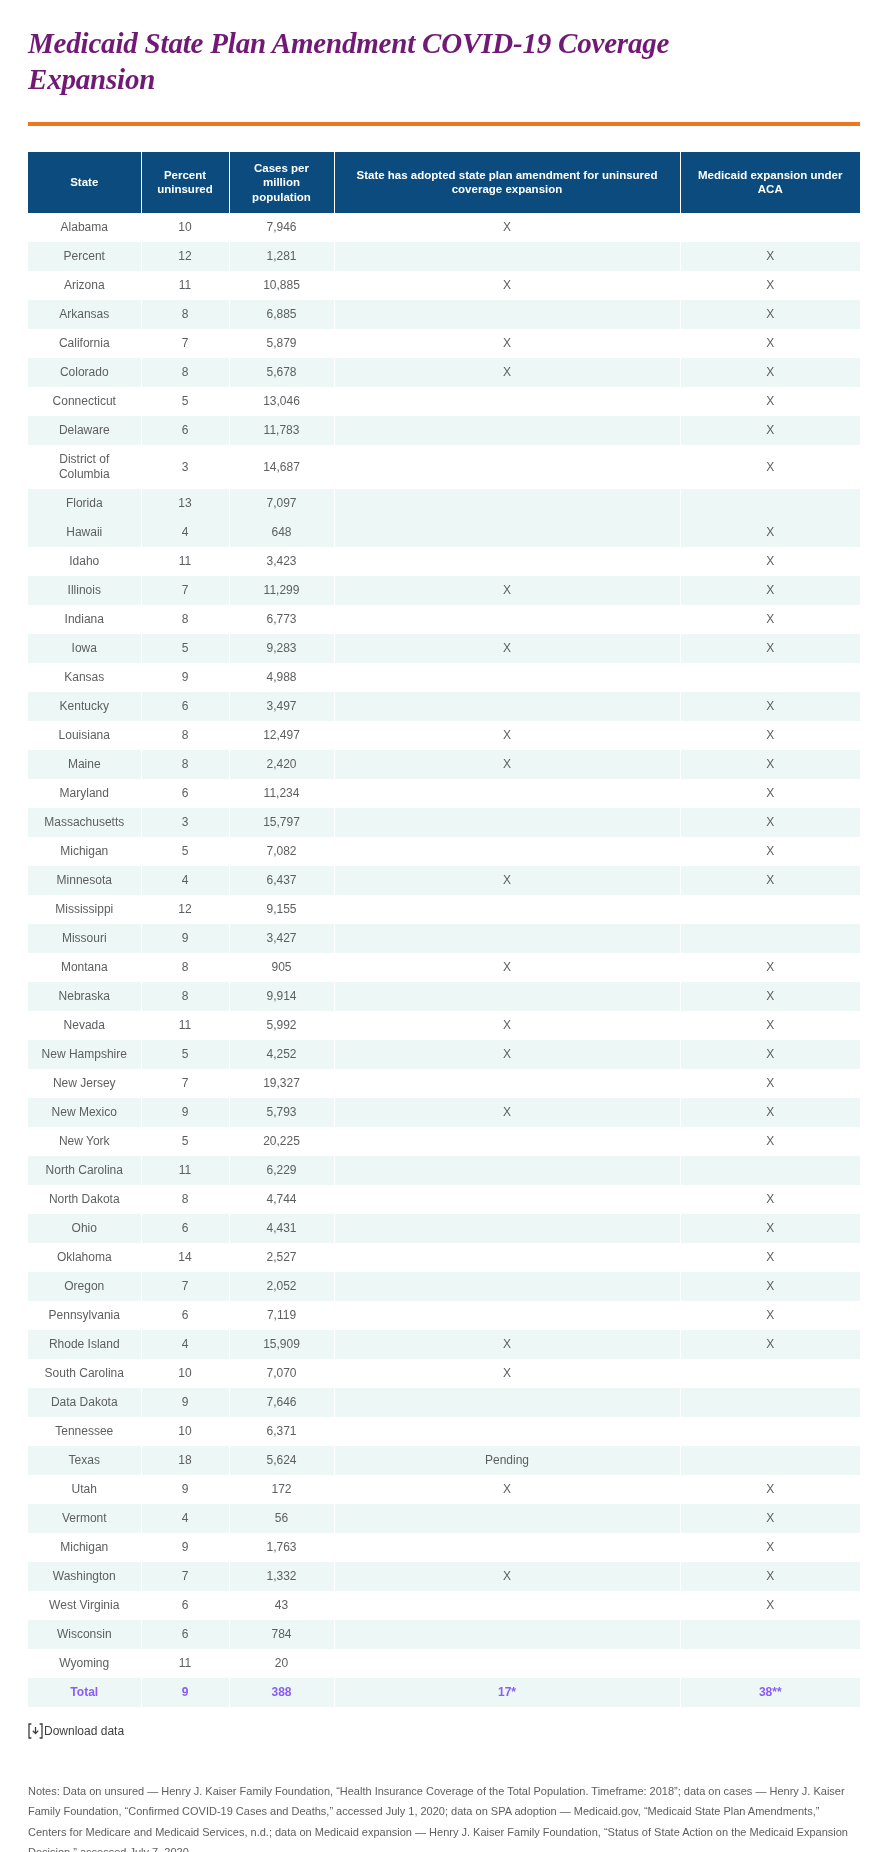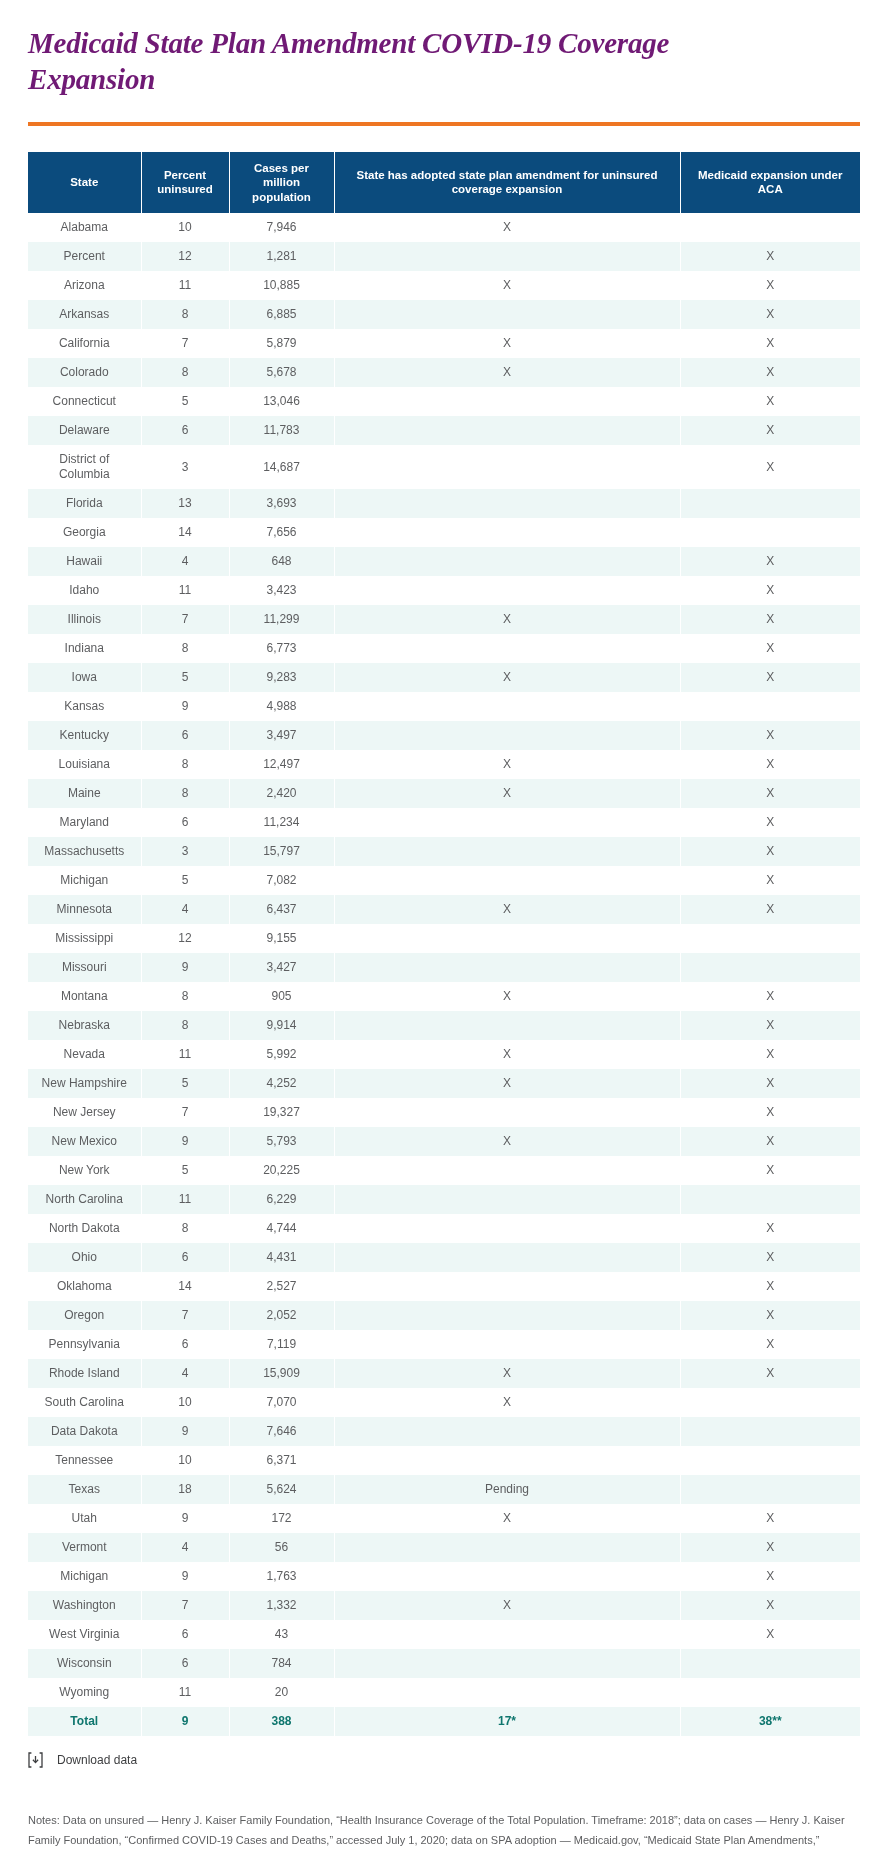--- a/index.html
+++ b/index.html
@@ -58,33 +58,33 @@
     text-align: center;
     vertical-align: middle;
     line-height: 1.25;
     border-right: 1px solid #ffffff;
   }
   table.data td:last-child { border-right: none; }
   table.data tbody tr.alt td { background: #edf7f6; }
   table.data tbody tr.total td {
     background: #edf7f6;
     font-weight: bold;
-    color: #0f766e;
+    color: #8b5cf6;
   }
   col.c-state { width: 113px; }
   col.c-pct   { width: 88px; }
   col.c-cases { width: 105px; }
   col.c-spa   { width: 346px; }
   col.c-exp   { width: 180px; }
 
   
   .download {
     display: flex;
     align-items: center;
-    gap: 14px;
+    gap: 1px;
     margin: 16px 0 0 8px;
     font-size: 12px;
     color: #3d3e40;
     cursor: pointer;
     width: fit-content;
   }
   .dl-icon { width: 15px; height: 16px; display: block; }
 
   
   .notes {
@@ -183,28 +183,21 @@
           <tr>
             <td>District of Columbia</td>
             <td>3</td>
             <td>14,687</td>
             <td></td>
             <td>X</td>
           </tr>
           <tr class="alt">
             <td>Florida</td>
             <td>13</td>
-            <td>3,693</td>
-            <td></td>
-            <td></td>
-          </tr>
-          <tr>
-            <td>Georgia</td>
-            <td>14</td>
-            <td>7,656</td>
+            <td>7,097</td>
             <td></td>
             <td></td>
           </tr>
           <tr class="alt">
             <td>Hawaii</td>
             <td>4</td>
             <td>648</td>
             <td></td>
             <td>X</td>
           </tr>

